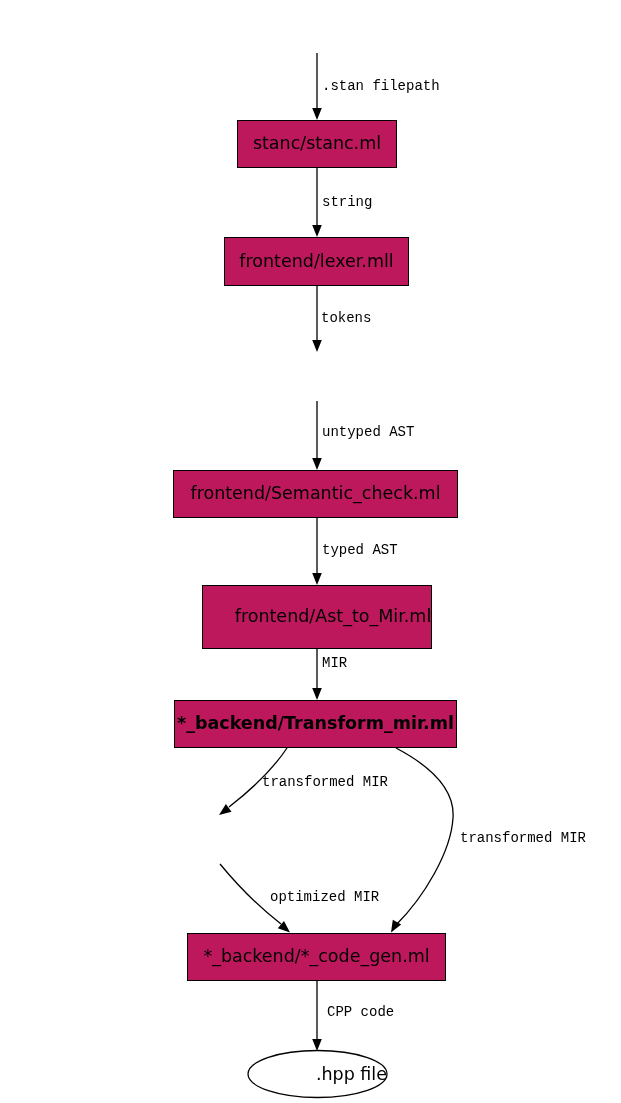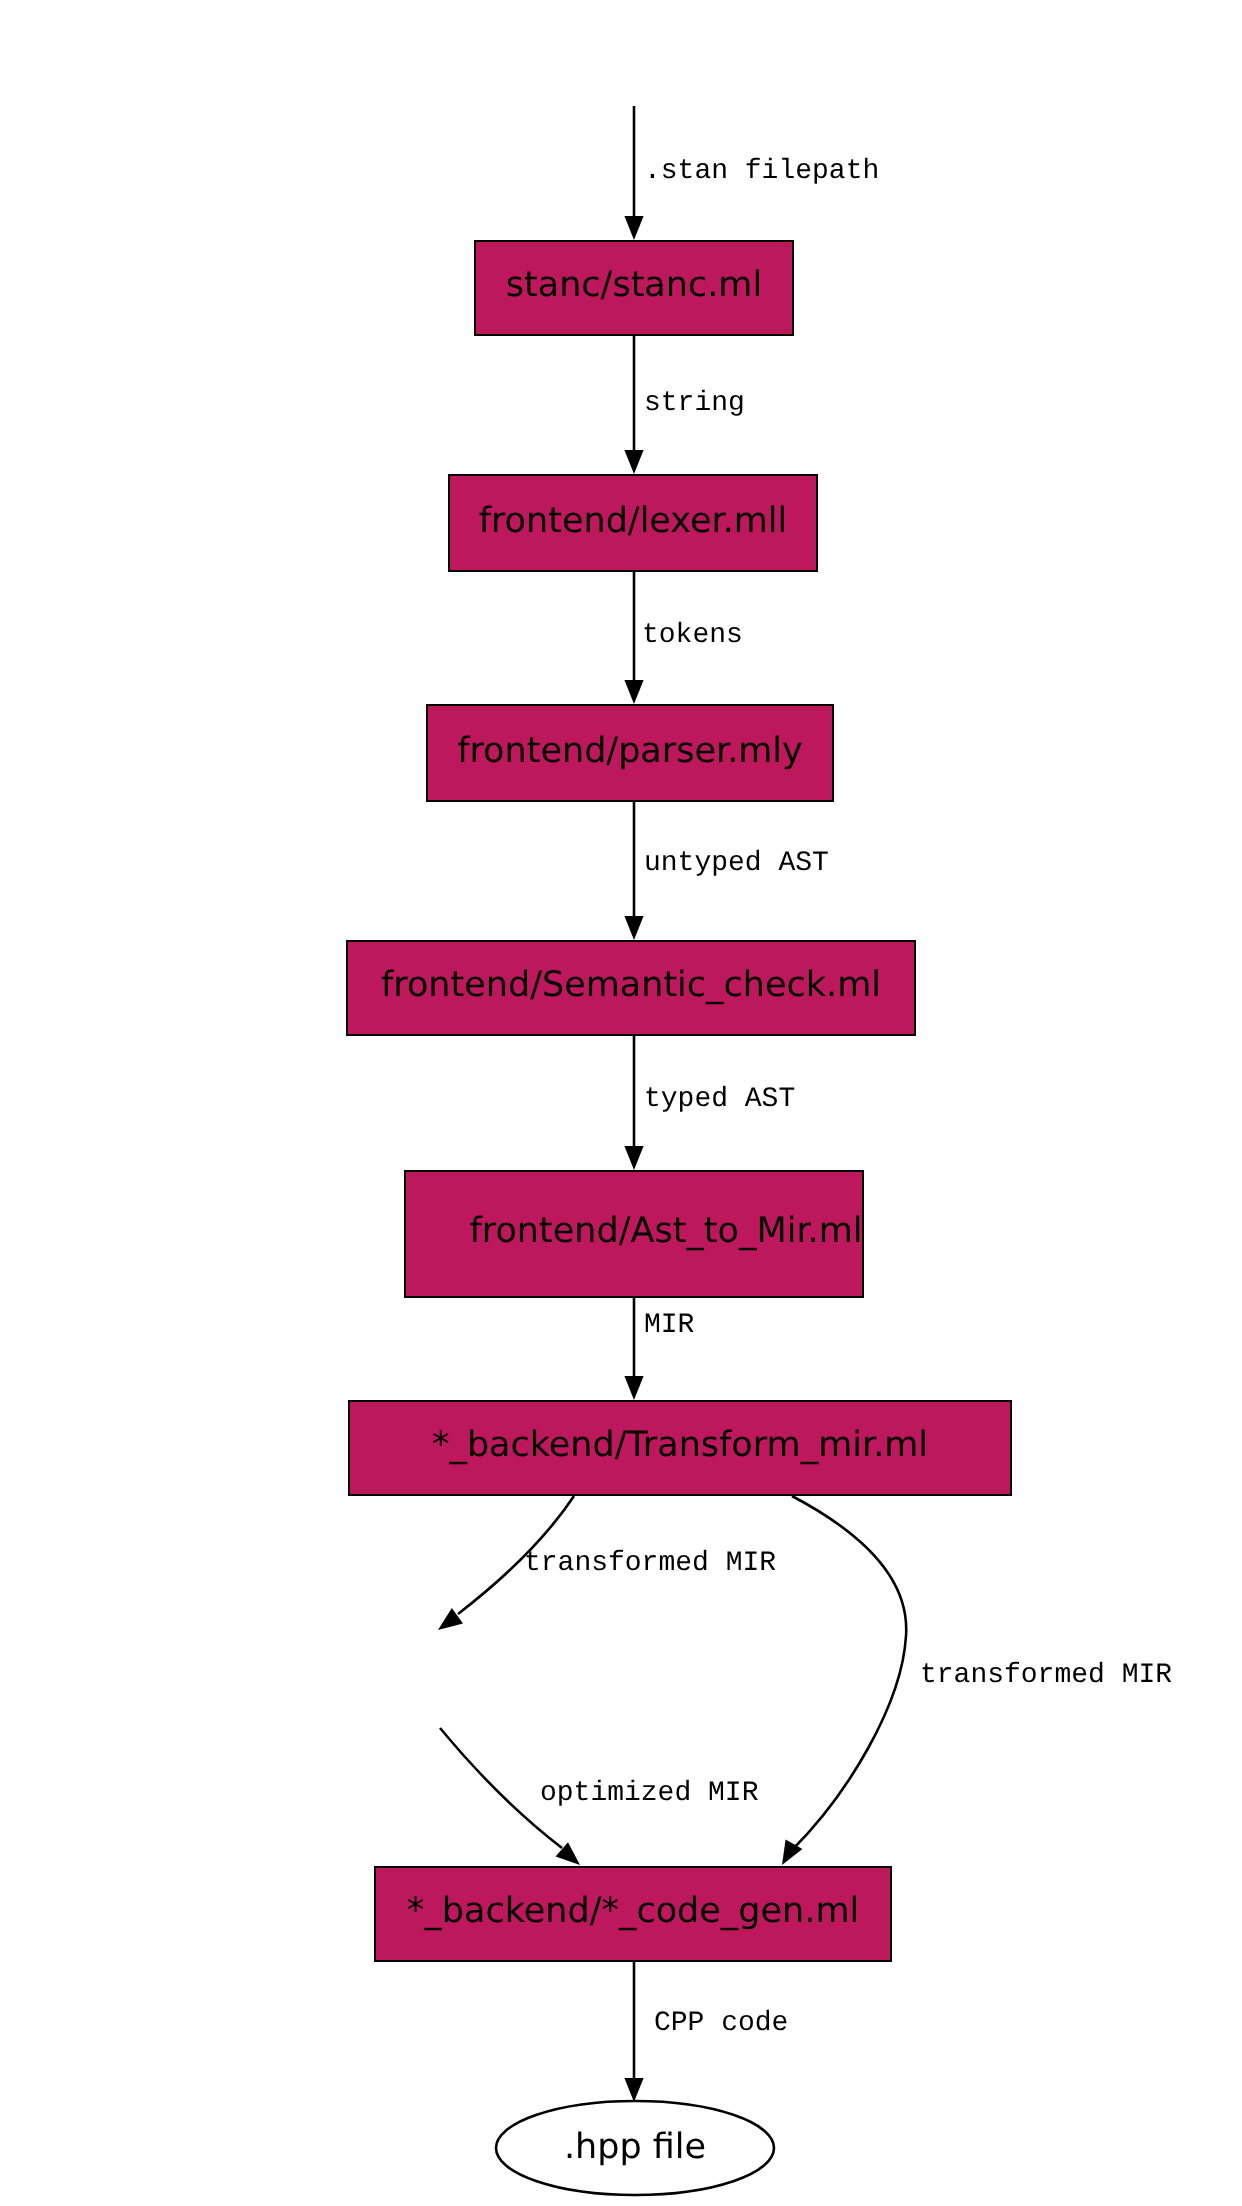--- a/index.html
+++ b/index.html
@@ -39,30 +39,30 @@
     position: absolute;
     font-size: 14px;
     line-height: 20px;
     white-space: nowrap;
     font-family: Liberation Mono, monospace;
   }
   .ellipse-label {
     position: absolute;
     font-size: 17.5px;
     line-height: 20px;
-    text-align: center;
+    text-align: right;
     white-space: nowrap;
   }
   
   #n-stanc     { left: 237px; top: 120px; width: 160px; height: 48px; }
   #n-lexer     { left: 224px; top: 237px; width: 185px; height: 49px; }
   #n-parser    { left: 213px; top: 352px; width: 204px; height: 49px; }
   #n-semantic  { left: 173px; top: 470px; width: 285px; height: 48px; }
   #n-ast2mir   { left: 202px; top: 585px; width: 230px; height: 64px; padding-left: 32px; }
-  #n-transform { left: 174px; top: 700px; width: 332px; height: 48px; }
+  #n-transform { left: 174px; top: 700px; width: 283px; height: 48px; font-weight: bold; }
   #n-optimize  { left: 6px;   top: 816px; width: 382px; height: 48px; }
   #n-codegen   { left: 187px; top: 933px; width: 259px; height: 48px; align-items: center; }
   
   #l-stan      { left: 322px; top: 76px; }
   #l-string    { left: 322px; top: 192px; }
   #l-tokens    { left: 321px; top: 308px; }
   #l-untyped   { left: 322px; top: 422px; }
   #l-typed     { left: 322px; top: 540px; }
   #l-mir       { left: 322px; top: 653px; }
   #l-tmir-left { left: 262px; top: 772px; }
@@ -110,23 +110,20 @@
 
     <ellipse cx="317.5" cy="1074" rx="69.5" ry="23.5" fill="#ffffff" stroke="#000000"></ellipse>
   </svg>
 
   <div class="node" id="n-stanc">
     <span>stanc/stanc.ml</span>
   </div>
   <div class="node" id="n-lexer">
     <span>frontend/lexer.mll</span>
   </div>
-  <div class="node" id="n-parser">
-    <span>frontend/parser.mly</span>
-  </div>
   <div class="node" id="n-semantic">
     <span>frontend/Semantic_check.ml</span>
   </div>
   <div class="node" id="n-ast2mir">
     <span>frontend/Ast_to_Mir.ml</span>
   </div>
   <div class="node" id="n-transform">
     <span>*_backend/Transform_mir.ml</span>
   </div>
   <div class="node" id="n-codegen">

